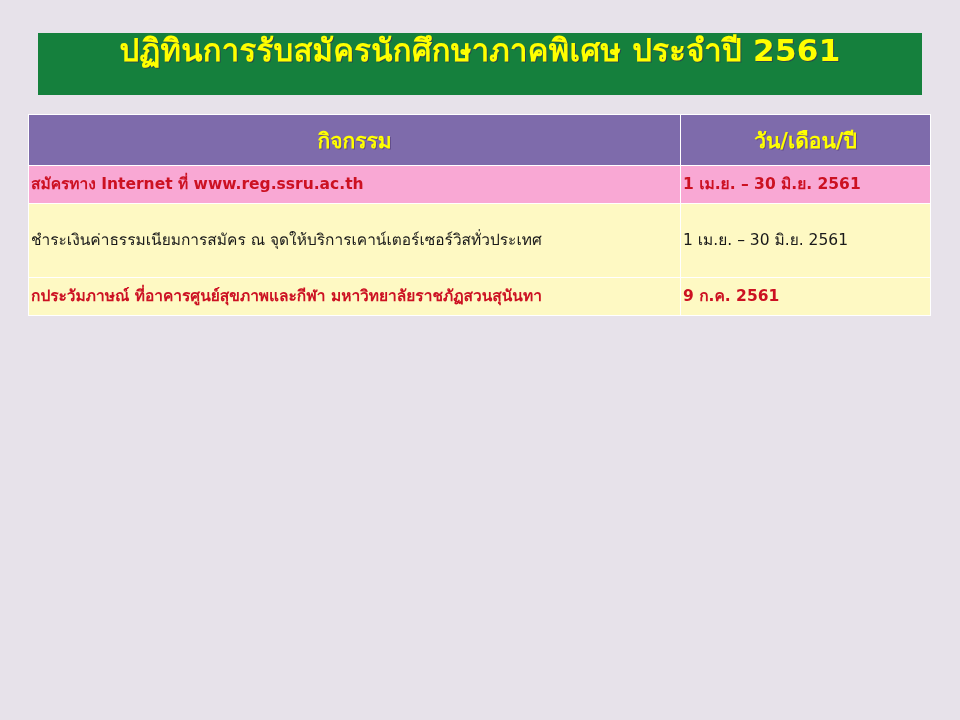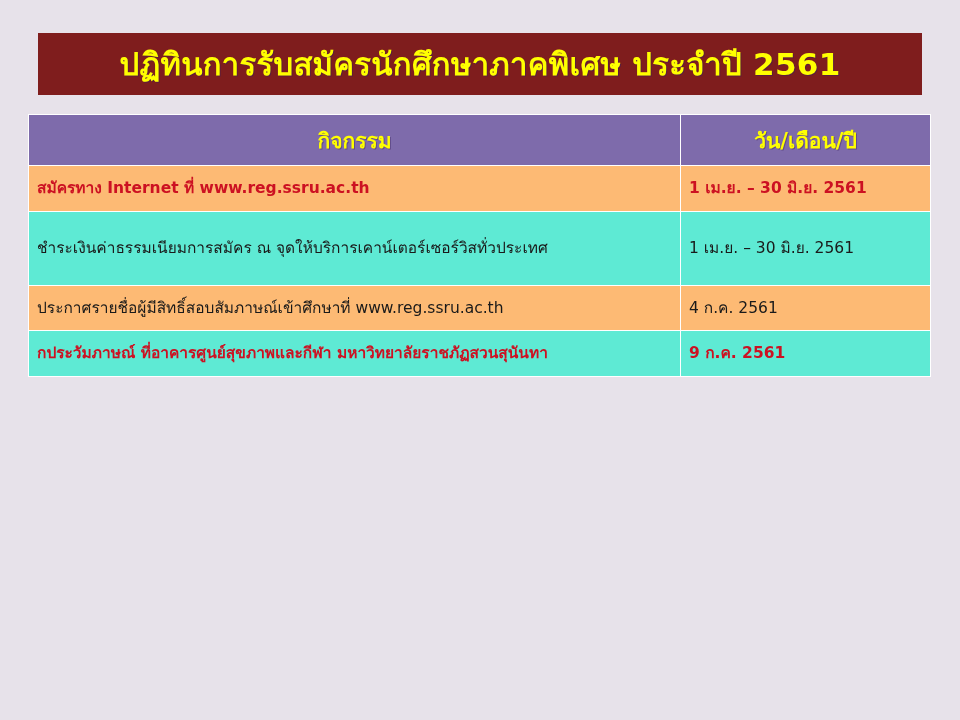--- a/index.html
+++ b/index.html
@@ -21,23 +21,23 @@
     background: #e7e2ea;
   }
 
   
   #title-banner {
     position: absolute;
     left: 38px;
     top: 33px;
     width: 884px;
     height: 62px;
-    background: #7f1d1d;
+    background: #15803d;
     display: flex;
-    align-items: center;
+    align-items: flex-start;
     justify-content: center;
     box-sizing: border-box;
   }
   #title-text {
     color: #ffff00;
     font-size: 31px;
     font-weight: bold;
     letter-spacing: 0.3px;
     line-height: 1.1;
     text-align: center;
@@ -53,21 +53,21 @@
     width: 902px;
     border-collapse: collapse;
     table-layout: fixed;
   }
   #calendar-table col.col-activity { width: 652px; }
   #calendar-table col.col-date     { width: 250px; }
 
   #calendar-table th,
   #calendar-table td {
     border: 1px solid #ffffff;
-    padding: 8px;
+    padding: 2px;
     vertical-align: middle;
     box-sizing: border-box;
   }
 
   thead th {
     background: #7e6bab;
     color: #ffff00;
     font-size: 21px;
     font-weight: bold;
     text-align: center;
@@ -83,22 +83,22 @@
     padding: 7px 10px 7px 12px;
     text-align: left;
     line-height: 1.85;
   }
   tbody td.cell-date {
     padding: 7px 10px;
     line-height: 1.85;
   }
 
   
-  tbody tr.band-dark  td { background: #fdba74; }
-  tbody tr.band-light td { background: #5eead4; }
+  tbody tr.band-dark  td { background: #f9a8d4; }
+  tbody tr.band-light td { background: #fef9c3; }
 
   
   tbody tr.highlight td {
     color: #cc1122;
     font-weight: bold;
   }
 
   
   tbody tr.h-1 td { height: 38px; }
   tbody tr.h-2 td { height: 74px; }
@@ -132,26 +132,20 @@
             <span class="line">สมัครทาง Internet ที่ www.reg.ssru.ac.th</span>
           </td>
           <td class="cell-date">1 เม.ย. – 30 มิ.ย. 2561</td>
         </tr>
         <tr class="band-light h-2">
           <td class="cell-activity">
             <span class="line">ชำระเงินค่าธรรมเนียมการสมัคร ณ จุดให้บริการเคาน์เตอร์เซอร์วิสทั่วประเทศ</span>
           </td>
           <td class="cell-date">1 เม.ย. – 30 มิ.ย. 2561</td>
         </tr>
-        <tr class="band-dark h-1">
-          <td class="cell-activity">
-            <span class="line">ประกาศรายชื่อผู้มีสิทธิ์สอบสัมภาษณ์เข้าศึกษาที่ www.reg.ssru.ac.th</span>
-          </td>
-          <td class="cell-date">4 ก.ค. 2561</td>
-        </tr>
         <tr class="band-light h-1 highlight">
           <td class="cell-activity">
             <span class="line">กประวัมภาษณ์ ที่อาคารศูนย์สุขภาพและกีฬา มหาวิทยาลัยราชภัฏสวนสุนันทา</span>
           </td>
           <td class="cell-date">9 ก.ค. 2561</td>
         </tr>
       </tbody>
   </table>
 
 </div>

